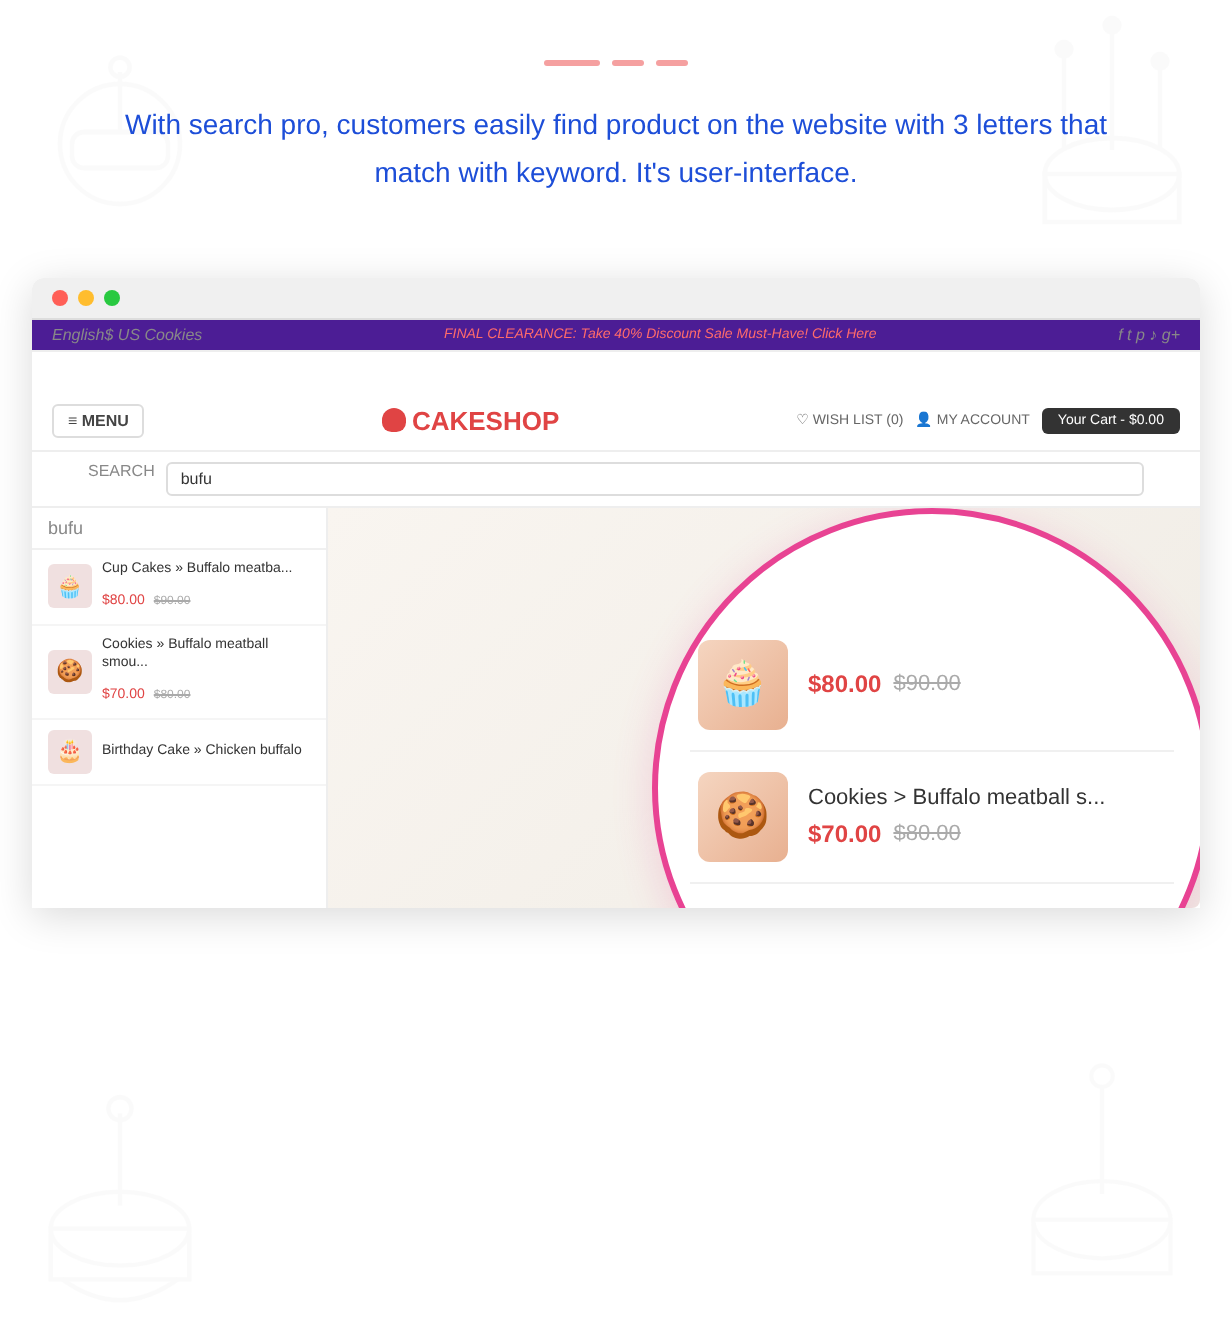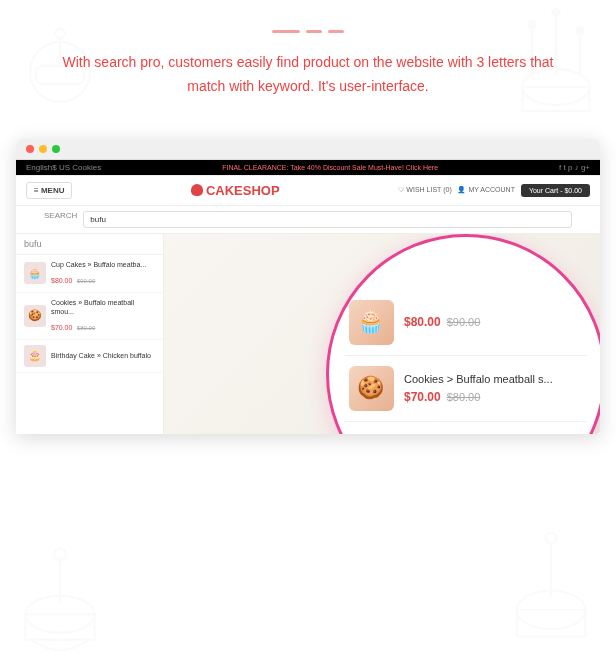--- a/index.html
+++ b/index.html
@@ -41,21 +41,21 @@
       background: #f5a0a0;
       border-radius: 2px;
     }
 
     .divider-line.short {
       width: 16px;
     }
 
     .hero-description {
       font-size: 14px;
-      color: #ef4444;
+      color: #1d4ed8;
       line-height: 1.7;
       max-width: 520px;
       margin: 0 auto;
     }
 
     
     .browser-mockup {
       position: relative;
       z-index: 2;
       margin: 20px 16px 0;
@@ -83,44 +83,46 @@
     .browser-dot.green { background: #28c940; }
 
     .browser-content {
       background: #fff;
       border-radius: 0 0 4px 4px;
       overflow: hidden;
     }
 
     
     .store-topbar {
-      background: #000000;
+      background: #4c1d95;
       border-bottom: 1px solid #eee;
       padding: 3px 10px;
       display: flex;
       justify-content: flex-end;
       align-items: center;
       font-size: 8px;
       color: #888;
+      font-style: italic;
     }
 
     .store-notice {
       color: #ff6b6b;
       font-size: 7px;
       flex: 1;
       text-align: center;
     }
 
     .store-header {
       background: #fff;
       padding: 6px 10px;
       display: flex;
       align-items: center;
       justify-content: space-between;
       border-bottom: 1px solid #eee;
+      margin-top: 20px;
     }
 
     .store-menu-btn {
       font-size: 8px;
       color: #444;
       font-weight: bold;
       padding: 3px 7px;
       border: 1px solid #ddd;
       border-radius: 3px;
       cursor: pointer;

